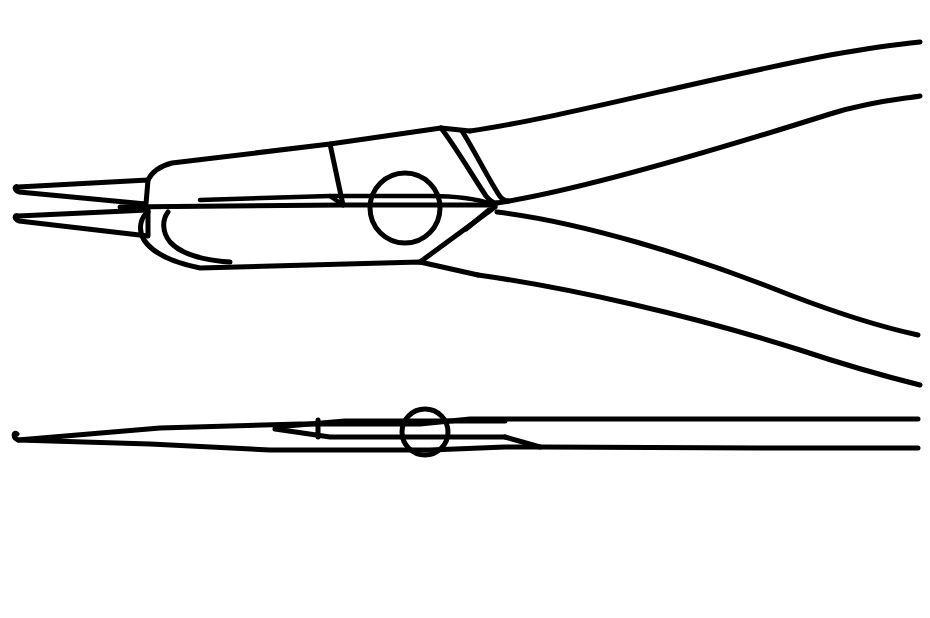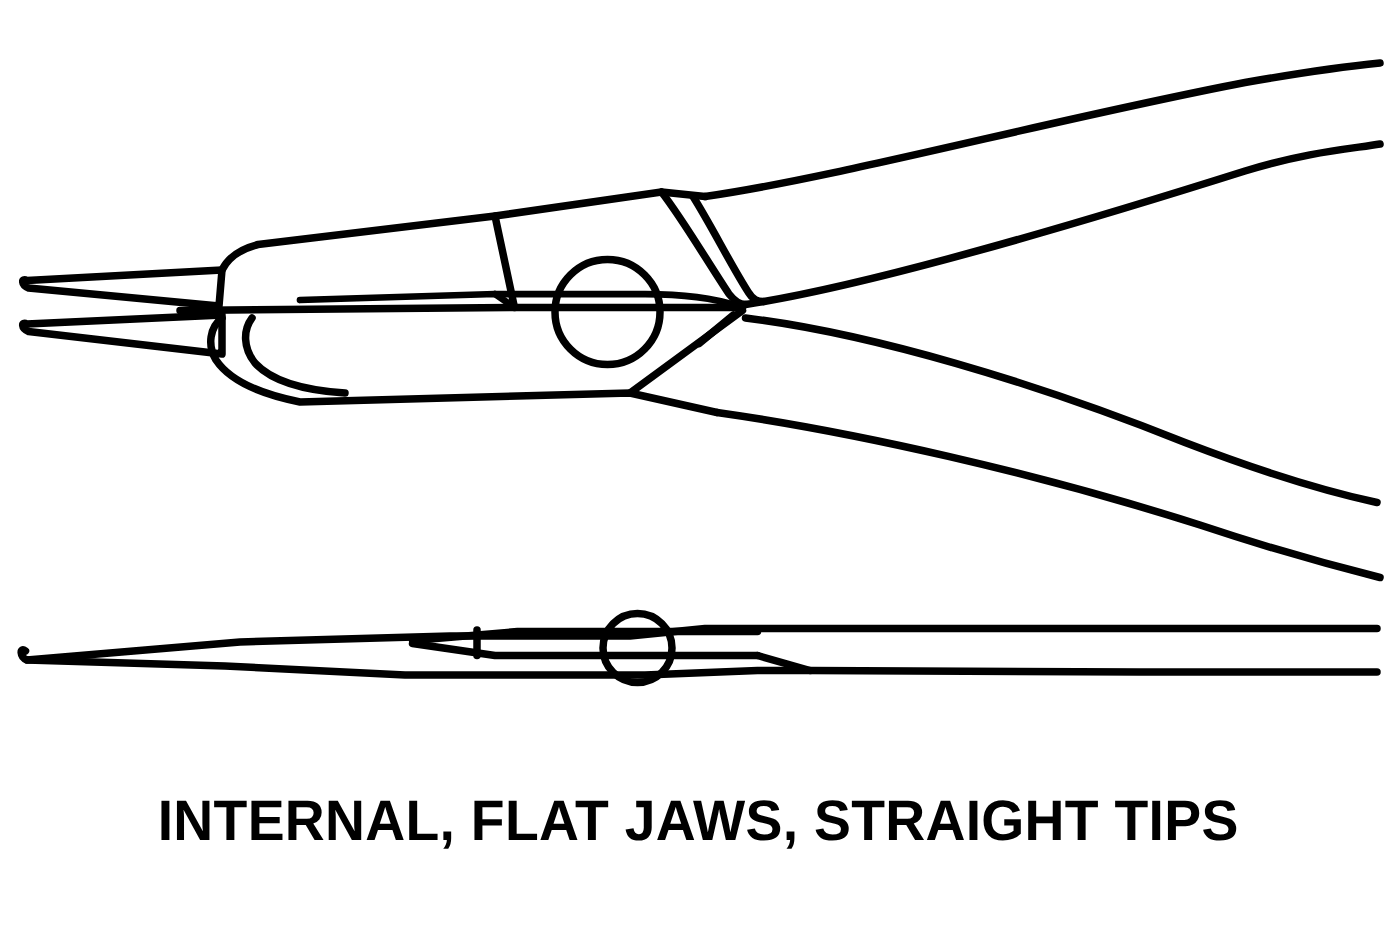--- a/index.html
+++ b/index.html
@@ -160,17 +160,14 @@
                L 330,437
                L 505,437"></path>
       <path class="drawing-stroke" d="M 505,437
                L 540,447"></path>
       <path class="drawing-stroke" d="M 318,420 L 318,437"></path>
 
     </g>
 
   </svg>
 
-  <div id="caption-layer">
-    <div id="caption-text">INTERNAL, FLAT JAWS, STRAIGHT TIPS</div>
-  </div>
 
 </div>
 
 </body></html>

